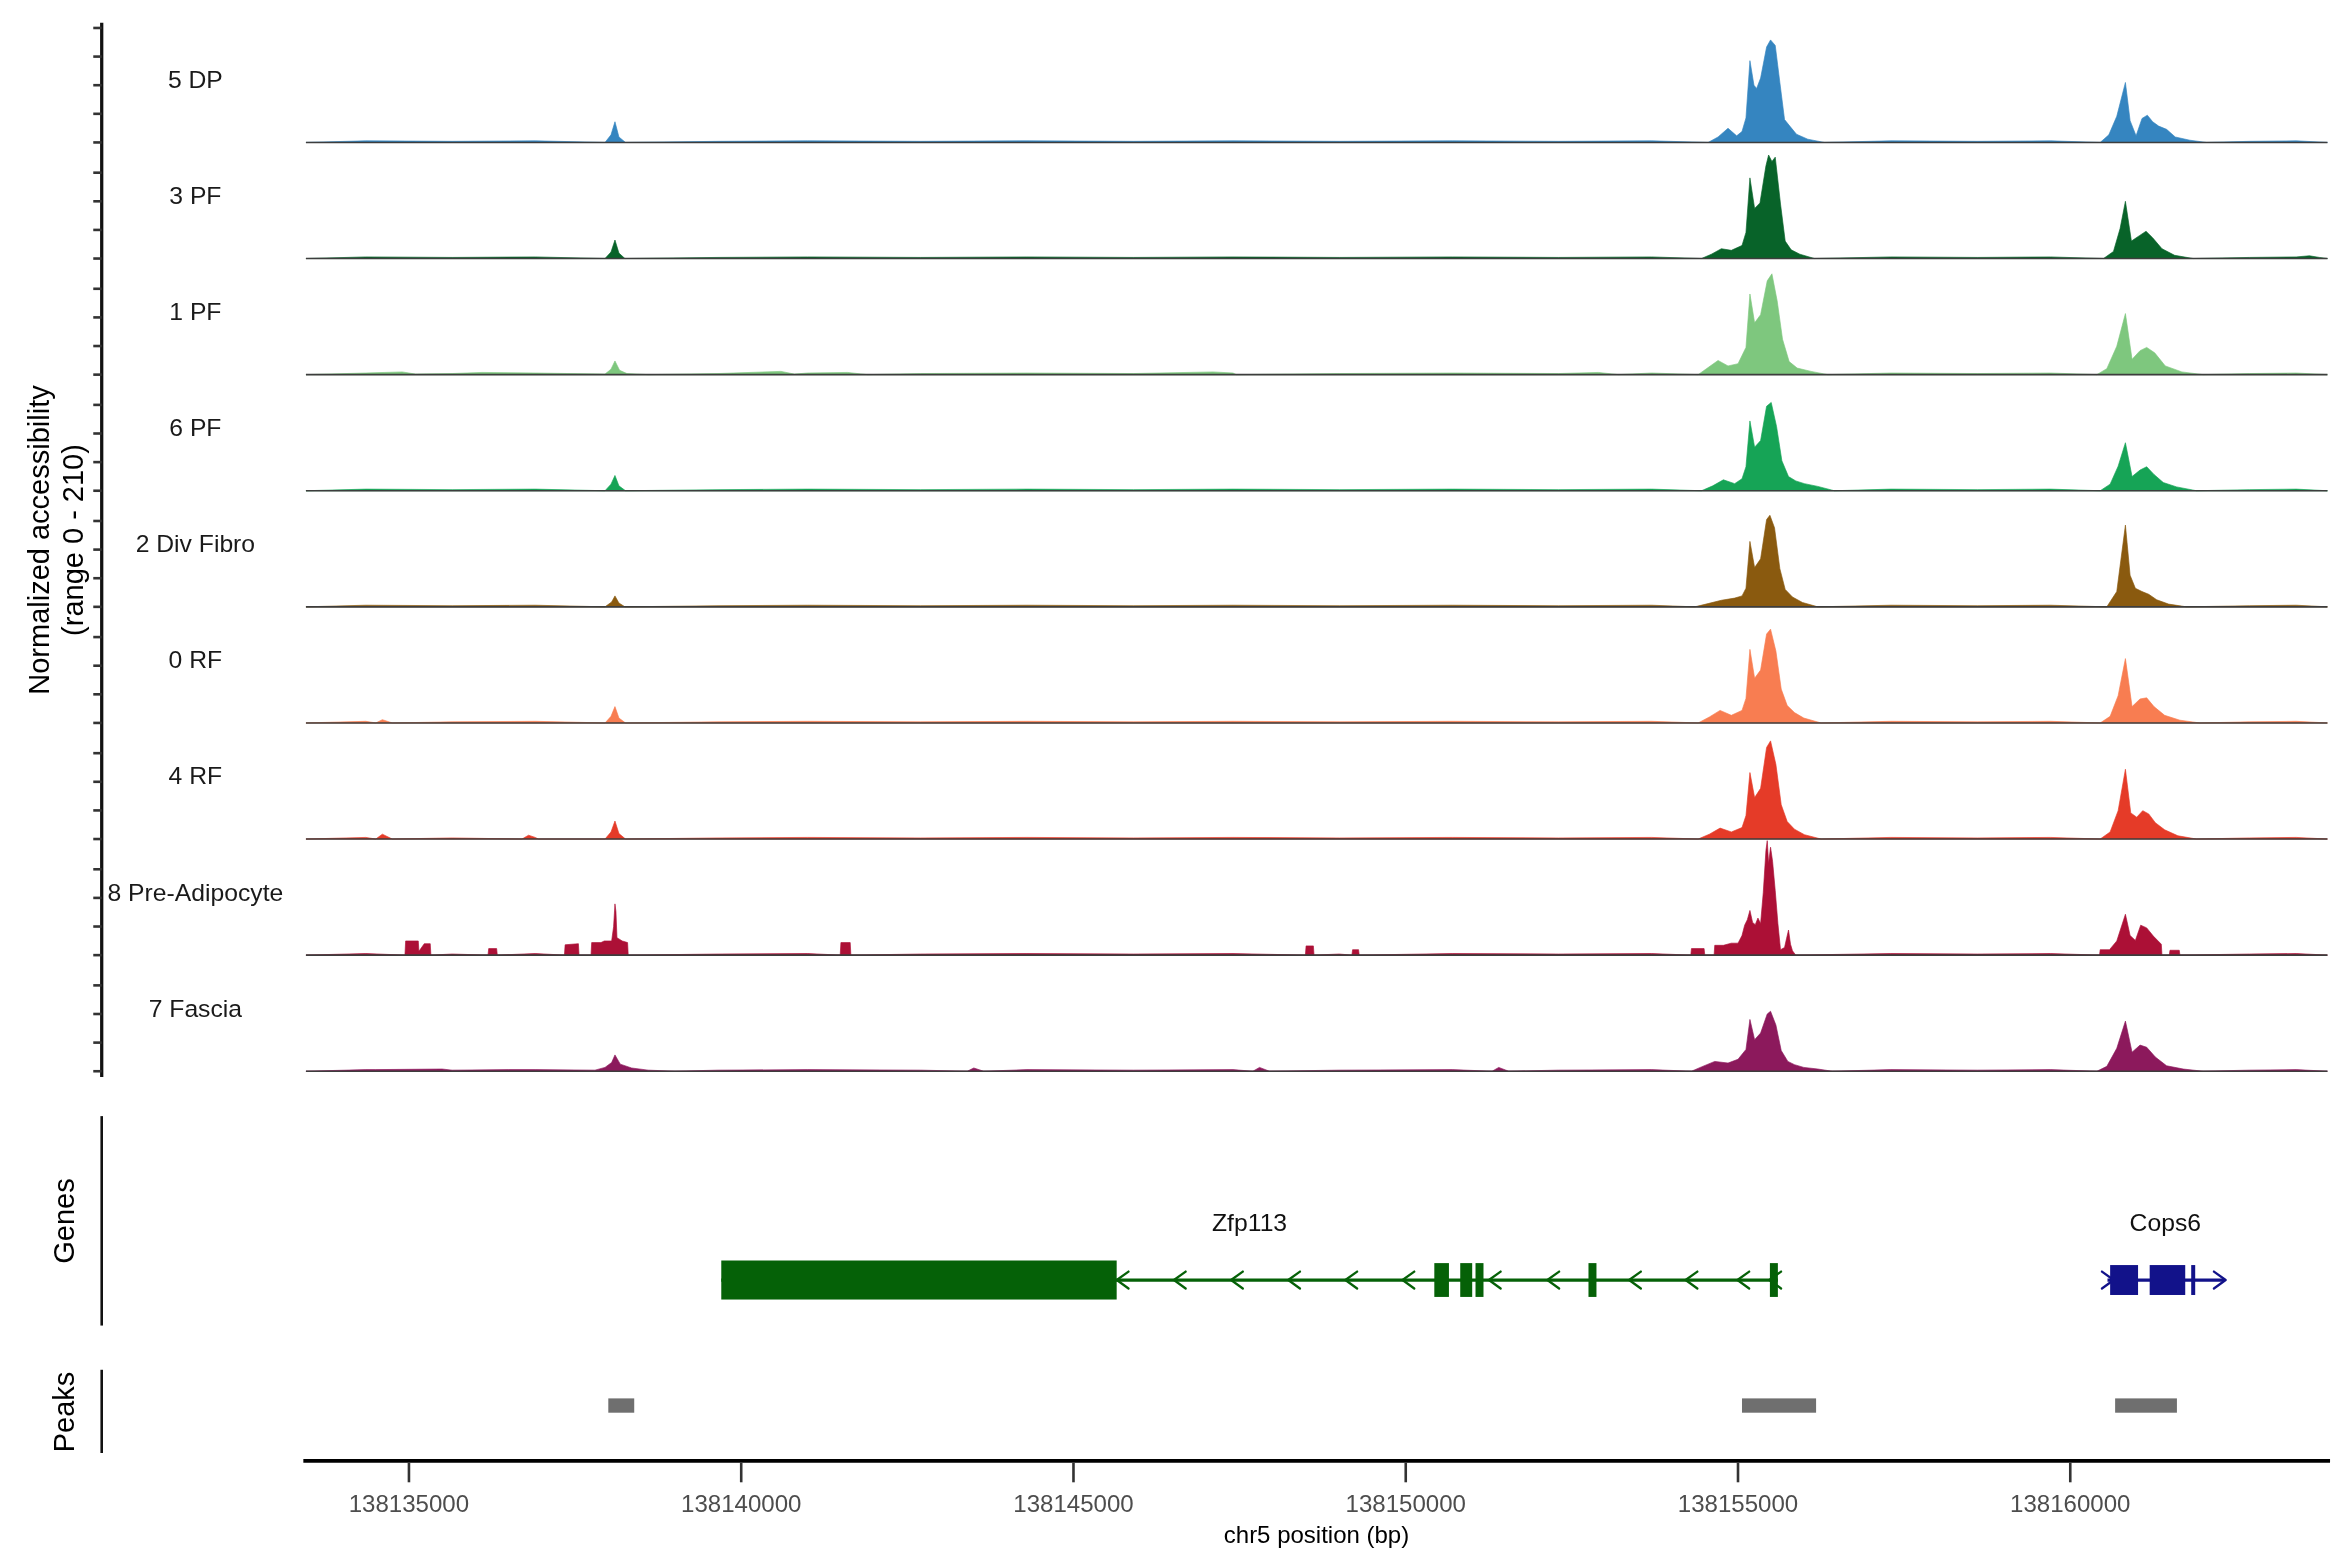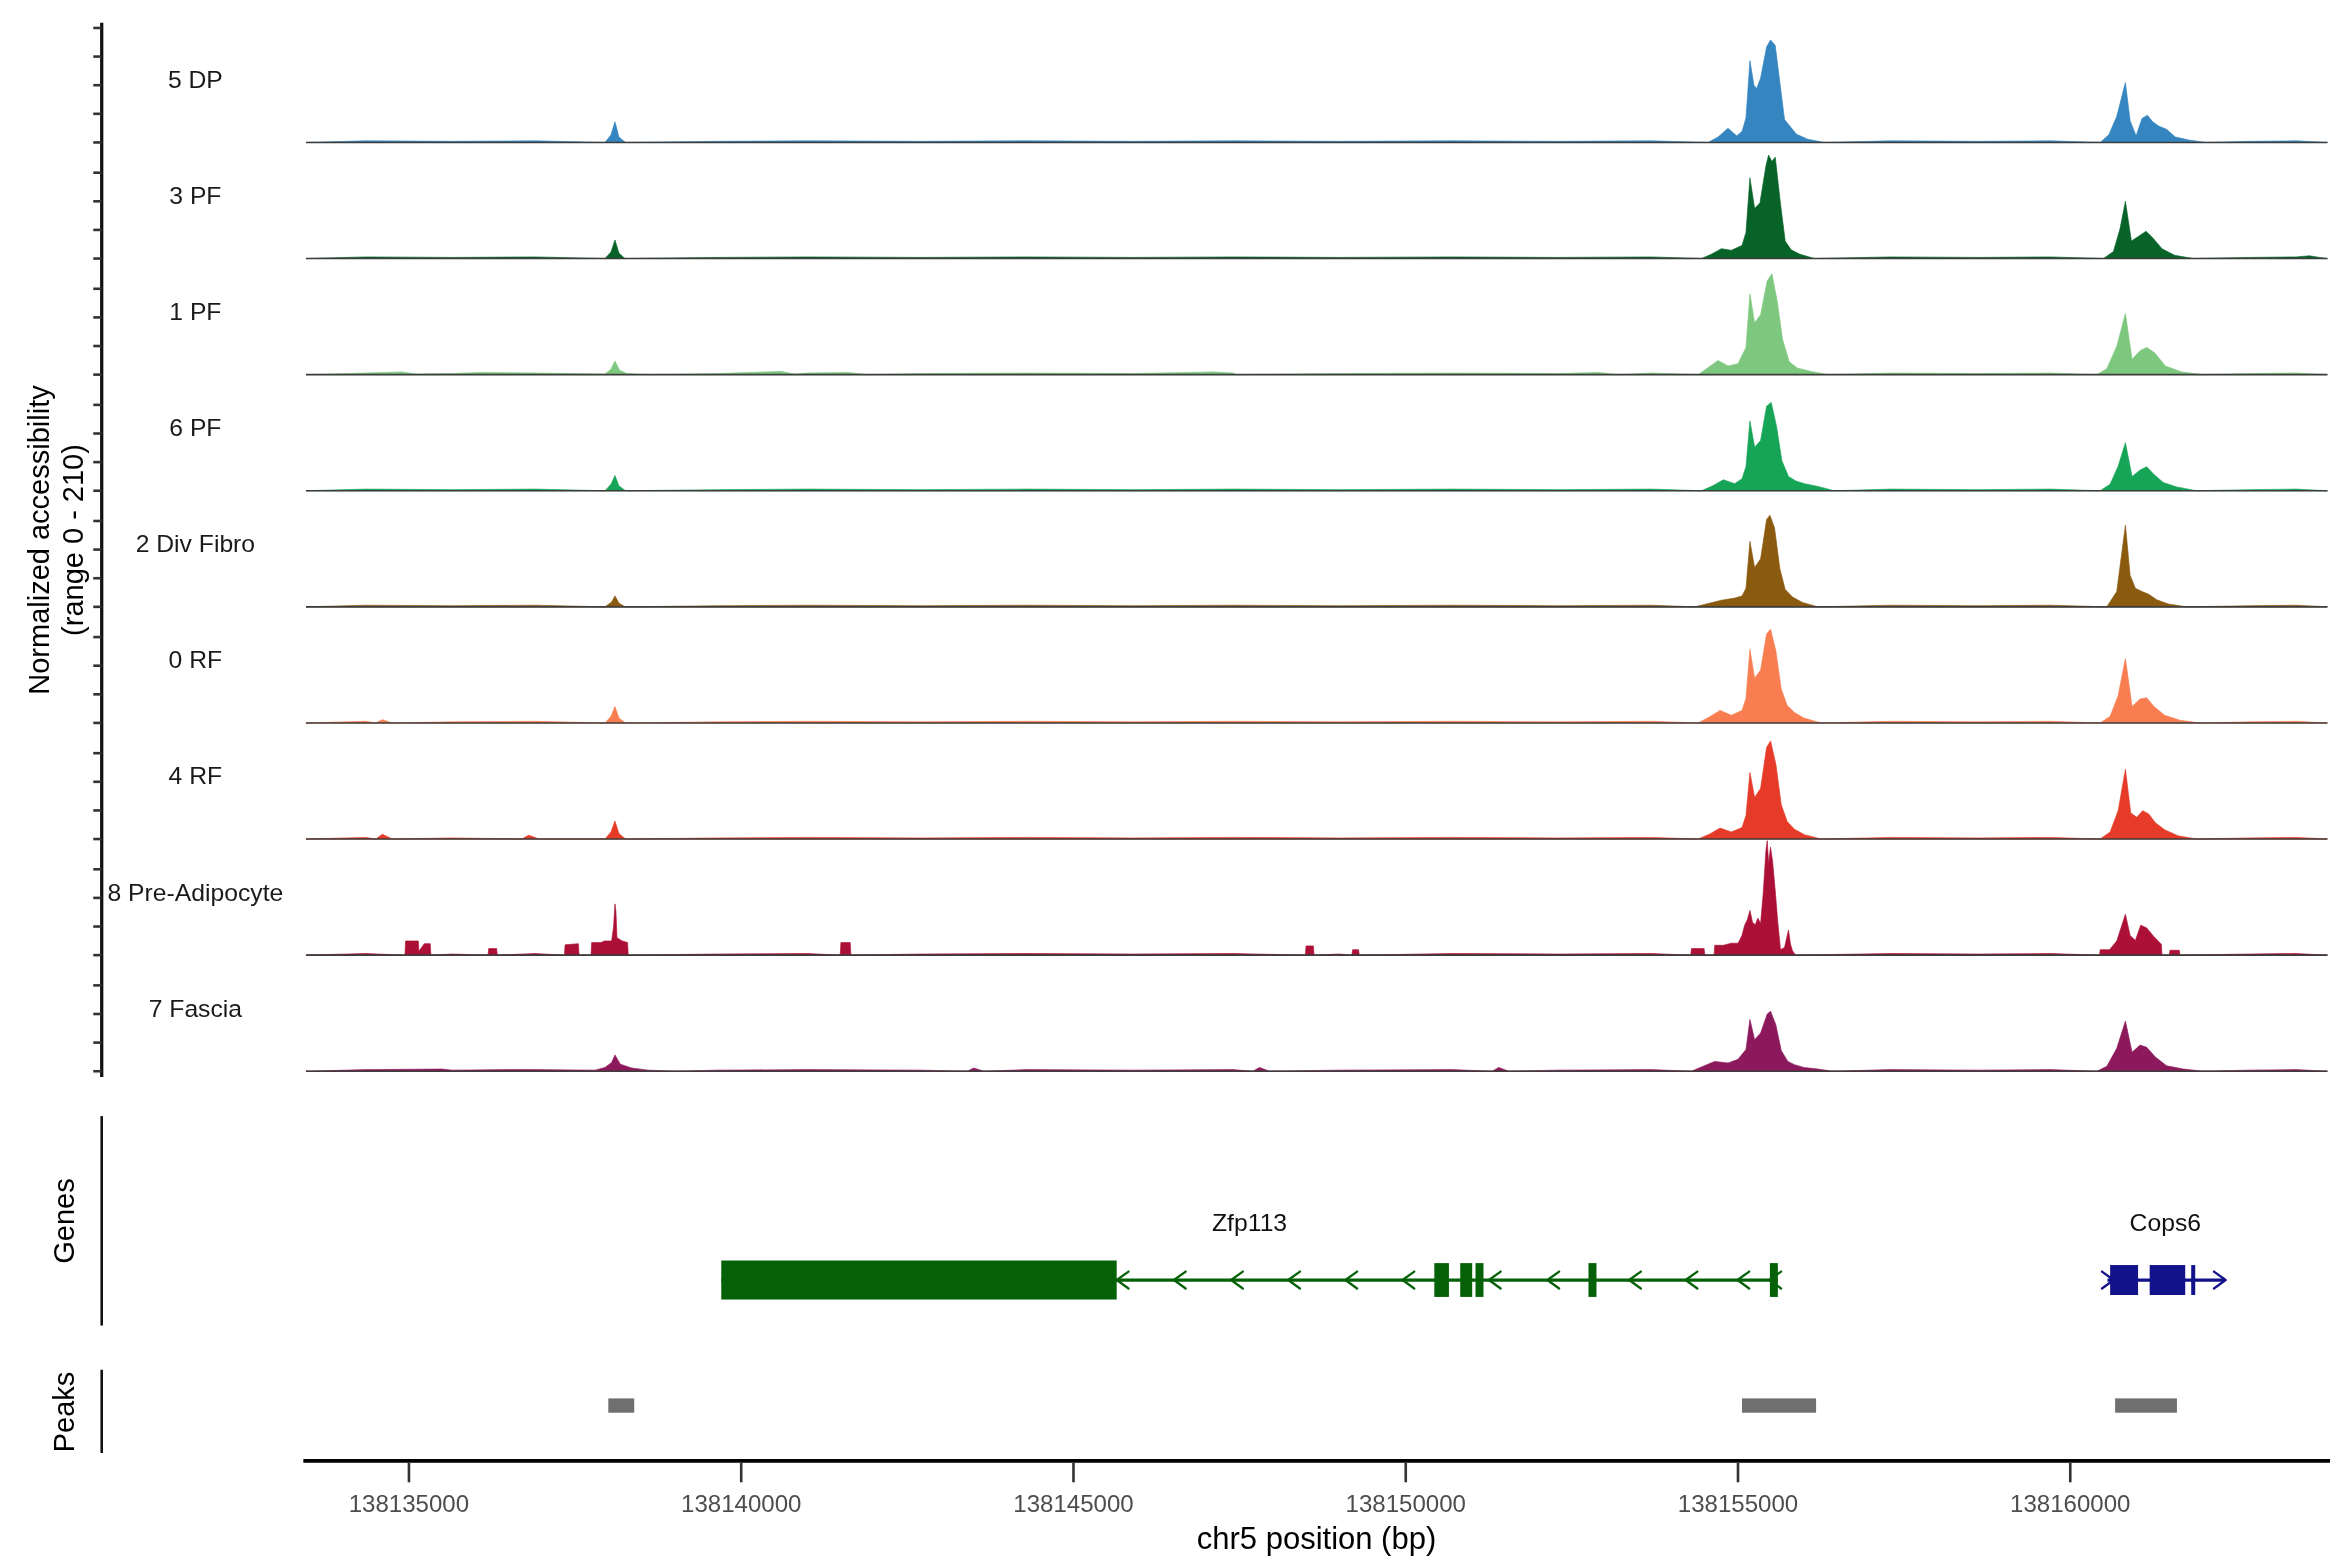--- a/index.html
+++ b/index.html
@@ -5,21 +5,21 @@
   html,body{margin:0;padding:0;background:#ffffff;}
   body{width:2342px;height:1561px;position:relative;font-family:"Liberation Sans",sans-serif;}
   #fig{position:absolute;inset:0;}
   #plot-svg{position:absolute;left:0;top:0;}
   .vlab{position:absolute;transform:rotate(-90deg);transform-origin:center center;
         text-align:center;color:#000;white-space:nowrap;}
   #ylab{width:911px;height:72px;left:-398px;top:504px;font-size:29px;line-height:34px;}
   #genes-lab{width:195px;height:34px;left:-33px;top:1204px;font-size:29px;}
   #peaks-lab{width:195px;height:34px;left:-33px;top:1395px;font-size:29px;}
   #xtitle{position:absolute;left:991px;top:1521px;width:651px;text-align:center;
-          font-size:31px;color:#000;}
+          font-size:24px;color:#000;}
 </style>
 </head>
 <body>
 
 <div id="fig">
   <svg id="plot-svg" width="2342" height="1561" xmlns="http://www.w3.org/2000/svg" viewBox="0 0 3600 2400">
       <line x1="156" y1="35" x2="156" y2="1656" stroke="#111" stroke-width="5"></line>
       <line x1="143" y1="219" x2="156" y2="219" stroke="#333" stroke-width="4"></line>
       <line x1="143" y1="175" x2="156" y2="175" stroke="#333" stroke-width="4"></line>
       <line x1="143" y1="131" x2="156" y2="131" stroke="#333" stroke-width="4"></line>

